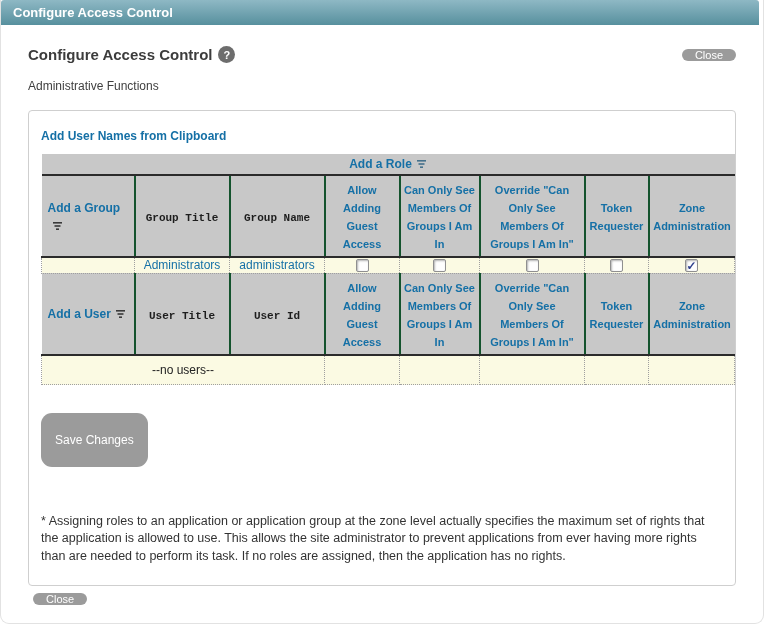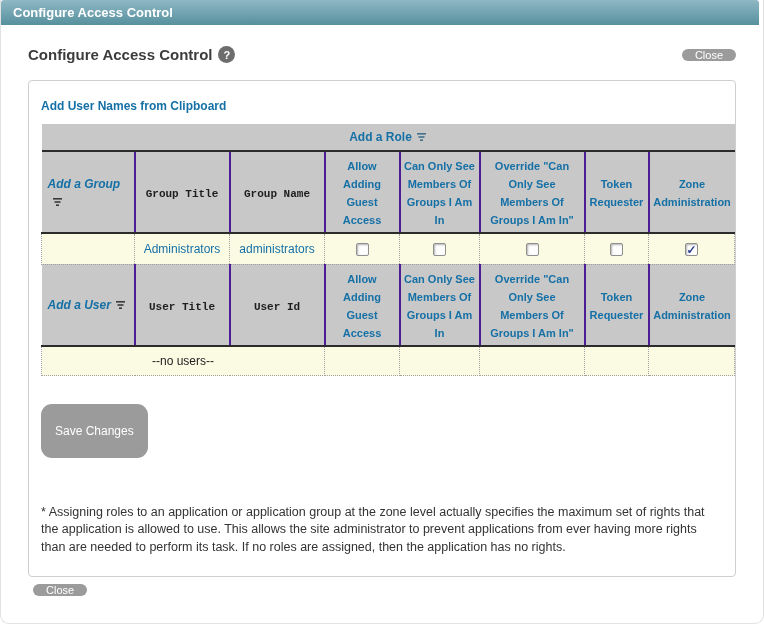--- a/index.html
+++ b/index.html
@@ -31,36 +31,36 @@
   }
   .section-label { margin-top:16px; font-size:12px; color:#3f3f3f; }
   .panel {
     margin-top:17px; border:1px solid #cfcfcf; border-radius:4px;
     background:#fff; padding:12px 12px 20px 12px;
   }
   .clipboard-link { display:inline-block; margin:6px 0 11px 0; font-size:12px; font-weight:bold; color:#1570a6; text-decoration:none; cursor:pointer; }
   table.acl { border-collapse:collapse; table-layout:fixed; width:693px; }
   table.acl td, table.acl th { vertical-align:middle; }
   th.role-span {
-    background:#c8c8c8; height:27px; text-align:center;
+    background:#c8c8c8; height:21px; text-align:center;
     border-bottom:2px solid #2b2b2b; font-size:12px;
   }
   .role-label, .add-label { color:#1570a6; font-size:12px; font-weight:bold; white-space:nowrap; }
   th.hcell {
-    background:#c8c8c8; border-right:2px solid #4c1d95; border-bottom:2px solid #2b2b2b;
+    background:#c8c8c8; border-right:2px solid #14532d; border-bottom:2px solid #2b2b2b;
     padding:4px 3px; text-align:center;
   }
   th.hcell:last-child { border-right:none; }
   th.group-hdr-h { height:62px; }
   th.user-hdr-h { height:57px; }
-  th.addcell { text-align:left; padding-left:6px;font-style:italic; }
+  th.addcell { text-align:left; padding-left:6px; }
   .col-blue { color:#1570a6; font-size:11px; font-weight:bold; line-height:13px; }
   .col-dark { color:#1e1e1e; font-size:11px; font-weight:bold;font-family:Liberation Mono, monospace; }
   td.ycell {
-    background:#fbfae3; height:31px; text-align:center;
+    background:#fbfae3; height:16px; text-align:center;
     border-right:1px dotted #9f9f9f; border-bottom:1px dotted #9f9f9f;
     font-size:12px; color:#222;
   }
   td.ycell.first { border-left:1px dotted #9f9f9f; }
   a.data-link { color:#1570a6; text-decoration:none; font-size:12px; cursor:pointer; }
   .checkbox {
     width:13px; height:13px; display:inline-block; background:#fefefe;
     border:1px solid #8f8f8f; border-radius:2px;
     box-shadow:inset 1px 1px 2px rgba(90,90,90,.45);
     cursor:pointer; vertical-align:middle;
@@ -86,20 +86,21 @@
 
   <div class="content">
     <div class="hdr-row">
       <div class="hdr-left">
         <span class="page-title">Configure Access Control</span>
         <span class="help-icon">?</span>
       </div>
       <button class="pill-btn">Close</button>
     </div>
 
+    <div class="section-label">Administrative Functions</div>
 
     <div class="panel">
       <a class="clipboard-link">Add User Names from Clipboard</a>
 
       <table class="acl">
         <colgroup>
           <col style="width:93px">
             <col style="width:95px">
             <col style="width:95px">
           <col style="width:75px">

